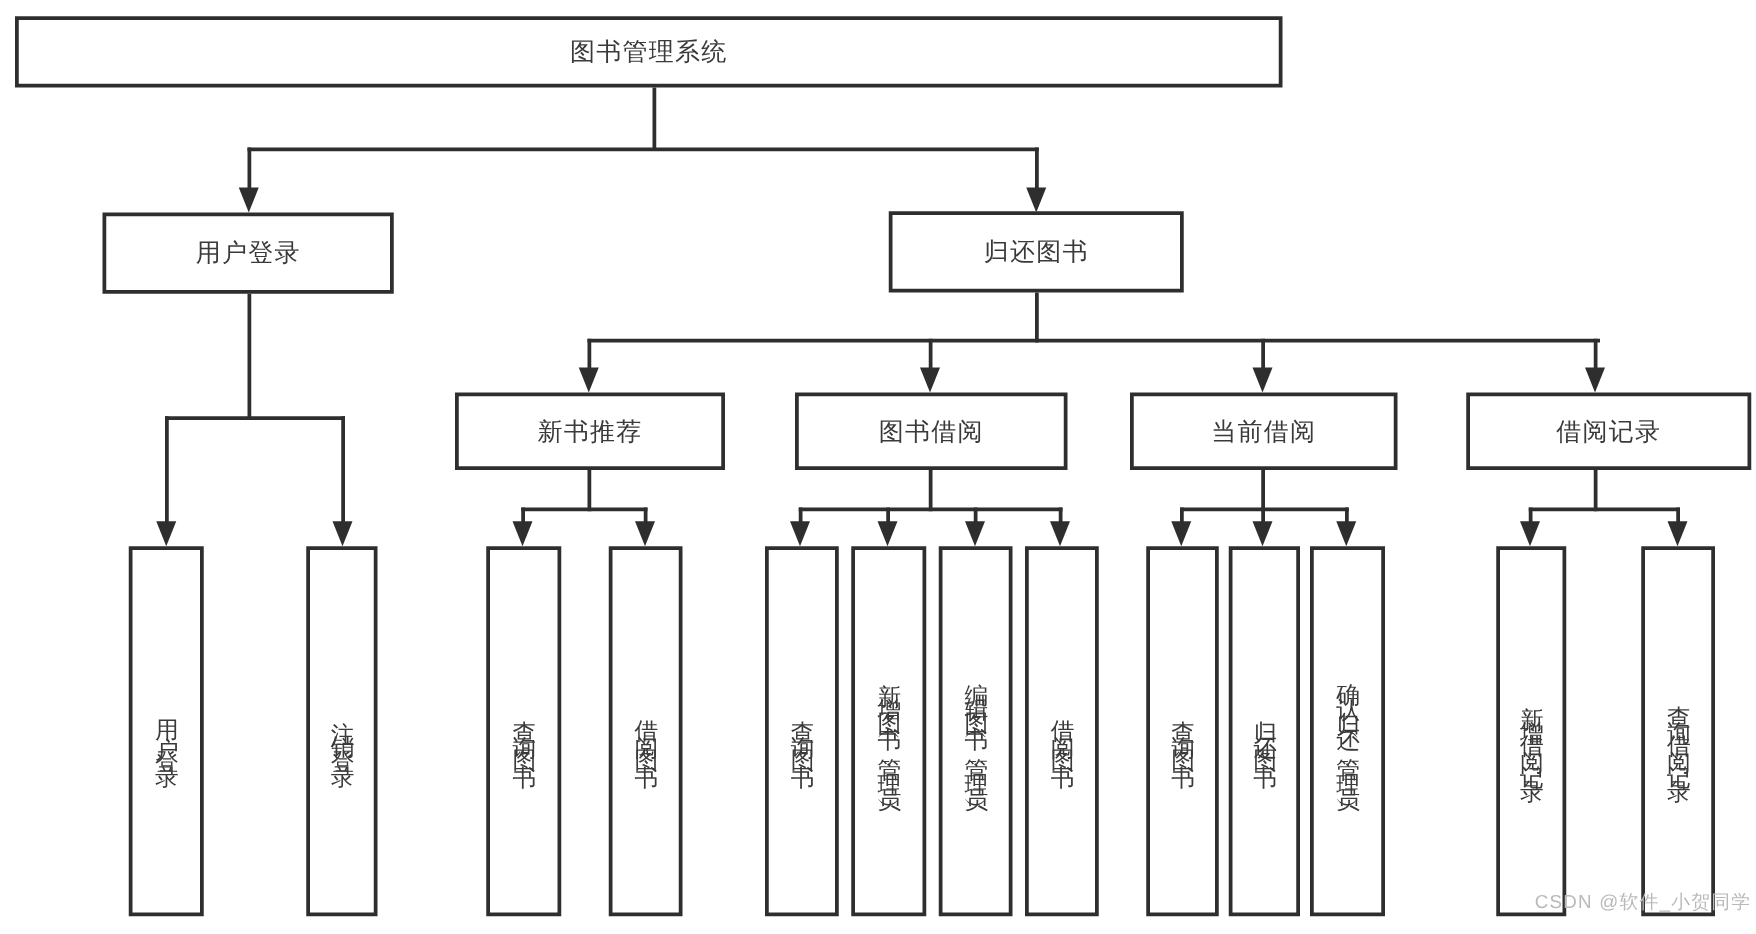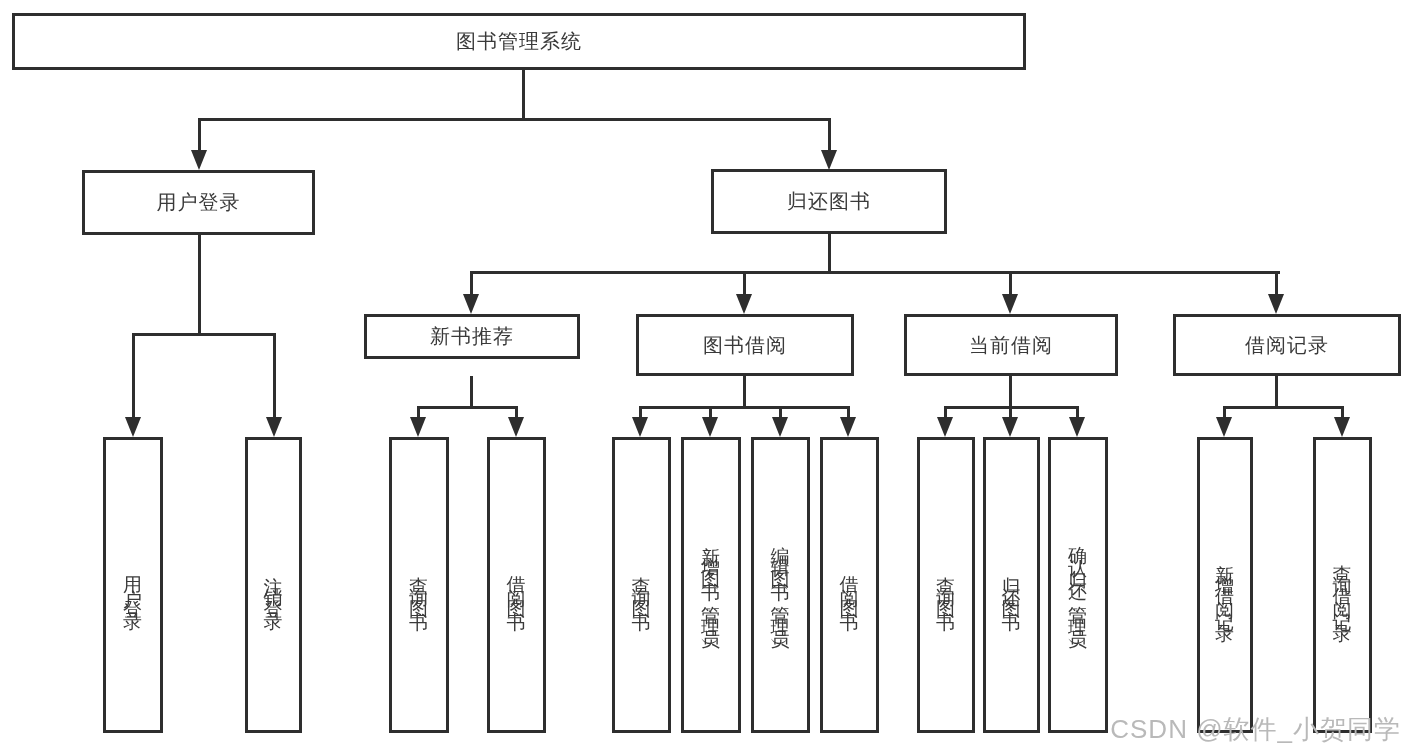--- a/index.html
+++ b/index.html
@@ -37,21 +37,21 @@
     position:absolute;
     width:0;height:0;
     border-left:8px solid transparent;
     border-right:8px solid transparent;
     border-top:20px solid #2e2e2e;
   }
   
   #watermark{
     position:absolute;
     right:4px;top:712px;
-    font-size:26px;
+    font-size:15px;
     color:#b9b9b9;
     letter-spacing:1px;
     z-index:5;
   }
 </style>
 </head>
 <body>
 
 <div id="canvas">
 
@@ -84,21 +84,21 @@
   <div class="hline" style="left:470px;top:271px;width:810px"></div>
   <div class="vline" style="left:470px;top:271px;height:28px"></div>
   <div class="arrow" style="left:463px;top:294px"></div>
   <div class="vline" style="left:743px;top:271px;height:28px"></div>
   <div class="arrow" style="left:736px;top:294px"></div>
   <div class="vline" style="left:1009px;top:271px;height:28px"></div>
   <div class="arrow" style="left:1002px;top:294px"></div>
   <div class="vline" style="left:1275px;top:271px;height:28px"></div>
   <div class="arrow" style="left:1268px;top:294px"></div>
 
-  <div class="node hnode" style="left:364px;top:314px;width:216px;height:45px">
+  <div class="node hnode" style="left:364px;top:314px;width:216px;height:62px">
     <span>新书推荐</span>
   </div>
   <div class="node hnode" style="left:904px;top:314px;width:214px;height:62px">
     <span>当前借阅</span>
   </div>
   <div class="node hnode" style="left:636px;top:314px;width:218px;height:62px">
     <span>图书借阅</span>
   </div>
   <div class="node hnode" style="left:1173px;top:314px;width:228px;height:62px">
     <span>借阅记录</span>

